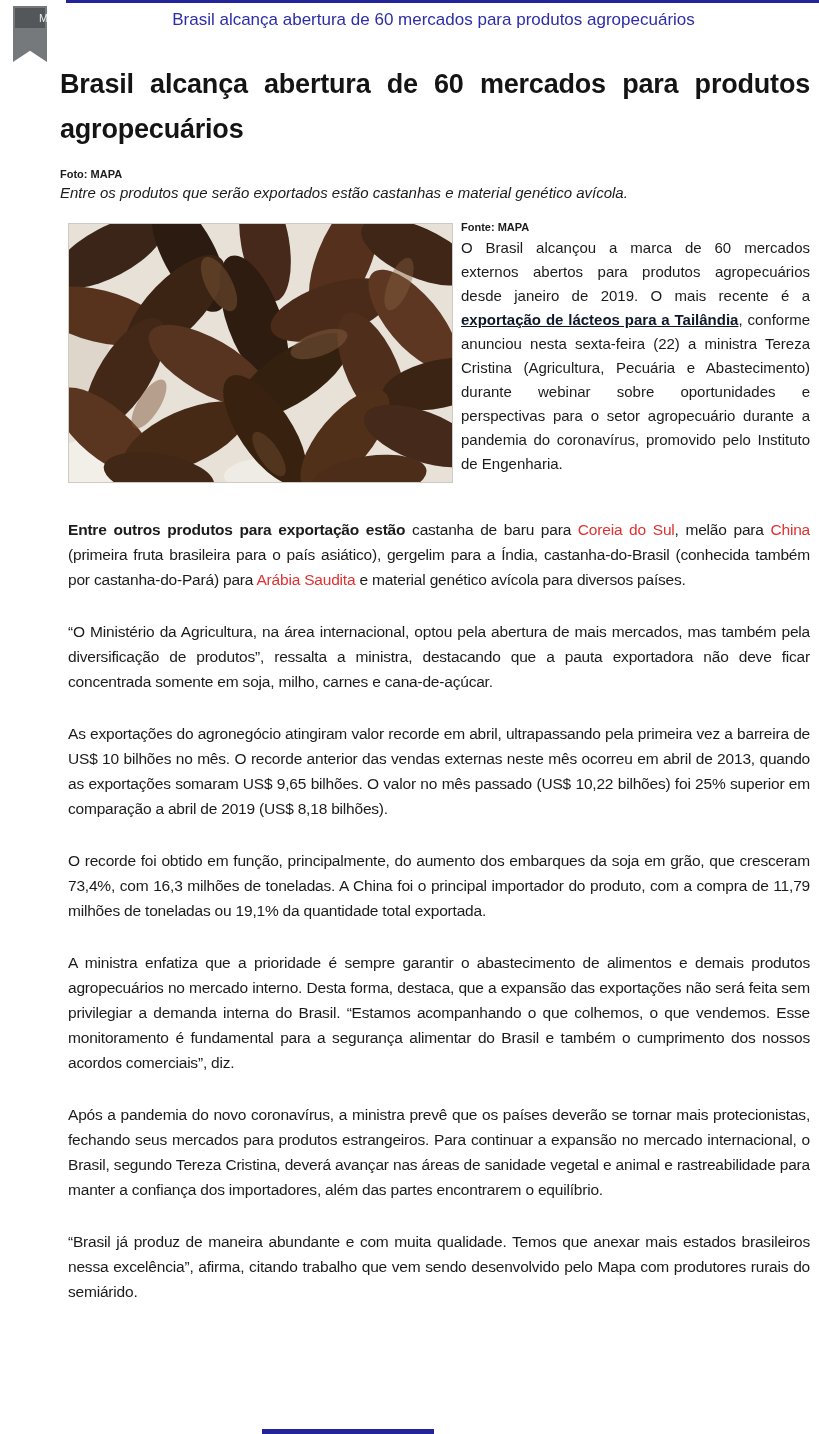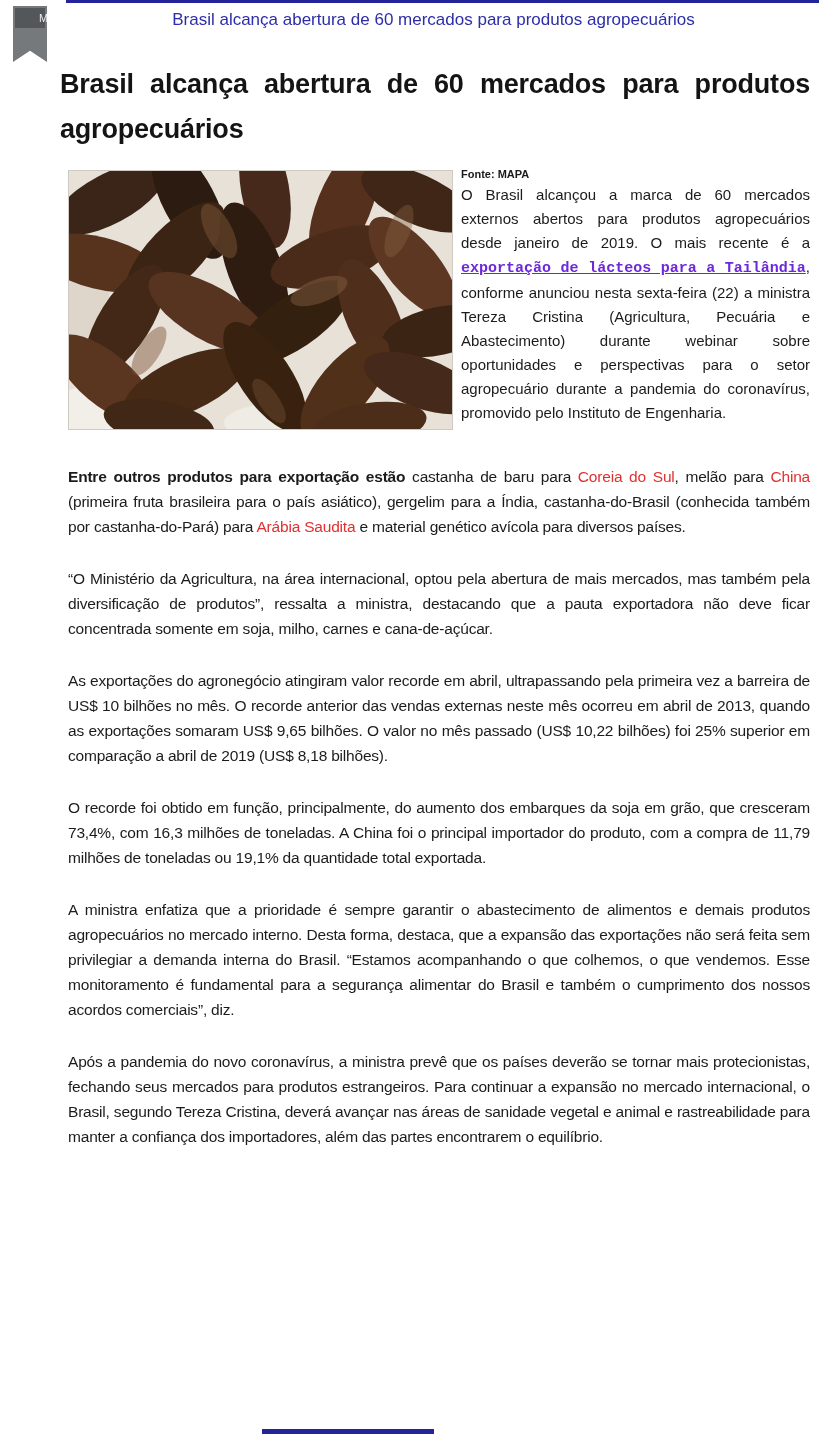--- a/index.html
+++ b/index.html
@@ -43,21 +43,21 @@
   .lead-wrap::after{content:"";display:block;clear:both;}
   .article-figure{
     float:left;width:383px;height:258px;margin:2px 8px 6px 8px;
     border:1px solid #cfcac4;background:#e9e4dd;cursor:pointer;
   }
   .article-figure svg{display:block;}
   .fonte-mapa{font-size:11px;font-weight:bold;margin:0 0 3px 0;}
   .lead-text{
     font-size:15px;line-height:24px;text-align:justify;margin:0;
   }
-  .lead-link{font-weight:bold;text-decoration:underline;color:#6d28d9;cursor:pointer;font-family:Liberation Mono, monospace;}
+  .lead-link{font-weight:bold;text-decoration:underline;color:#0f172a;cursor:pointer;}
 
   .article-body{margin-top:28px;}
   .article-body p{
     font-size:15.5px;line-height:25px;text-align:justify;
     letter-spacing:-0.2px;margin:0 0 27px 8px;
   }
   .red-link{color:#e03030;cursor:pointer;}
   .bold{font-weight:bold;}
 </style>
 </head>
@@ -69,20 +69,22 @@
   <div class="badge-month">MAY</div>
   <div class="badge-day">24</div>
 </div>
 
 <div class="top-title">Brasil alcança abertura de 60 mercados para produtos agropecuários</div>
 
 <div class="content">
 
   <h1 class="headline">Brasil alcança abertura de 60 mercados para produtos agropecuários</h1>
 
+  <div class="photo-credit">Foto: MAPA</div>
+  <div class="caption">Entre os produtos que serão exportados estão castanhas e material genético avícola.</div>
 
   <div class="lead-wrap">
     <div class="article-figure">
       <svg width="383" height="258" viewBox="0 0 383 258" xmlns="http://www.w3.org/2000/svg">
         <rect width="383" height="258" fill="#e7e1d8"></rect>
         <ellipse cx="45" cy="242" rx="70" ry="30" fill="#f2efe9"></ellipse>
         <ellipse cx="215" cy="252" rx="60" ry="20" fill="#efece5"></ellipse>
         <ellipse cx="10" cy="120" rx="30" ry="60" fill="#ded6ca"></ellipse>
         <g>
           <ellipse cx="40" cy="28" rx="62" ry="25" fill="#3a2518" transform="rotate(-28 40 28)"></ellipse>
@@ -121,18 +123,19 @@
 
   <div class="article-body">
 
     <p><span class="bold">Entre outros produtos para exportação estão</span><span> castanha de baru para </span><span class="red-link">Coreia do Sul</span><span>, melão para </span><span class="red-link">China</span><span> (primeira fruta brasileira para o país asiático), gergelim para a Índia, castanha-do-Brasil (conhecida também por castanha-do-Pará) para </span><span class="red-link">Arábia Saudita</span><span> e material genético avícola para diversos países.</span></p>
 
     <p>“O Ministério da Agricultura, na área internacional, optou pela abertura de mais mercados, mas também pela diversificação de produtos”, ressalta a ministra, destacando que a pauta exportadora não deve ficar concentrada somente em soja, milho, carnes e cana-de-açúcar.</p>
     <p>As exportações do agronegócio atingiram valor recorde em abril, ultrapassando pela primeira vez a barreira de US$ 10 bilhões no mês. O recorde anterior das vendas externas neste mês ocorreu em abril de 2013, quando as exportações somaram US$ 9,65 bilhões. O valor no mês passado (US$ 10,22 bilhões) foi 25% superior em comparação a abril de 2019 (US$ 8,18 bilhões).</p>
     <p>O recorde foi obtido em função, principalmente, do aumento dos embarques da soja em grão, que cresceram 73,4%, com 16,3 milhões de toneladas. A China foi o principal importador do produto, com a compra de 11,79 milhões de toneladas ou 19,1% da quantidade total exportada.</p>
     <p>A ministra enfatiza que a prioridade é sempre garantir o abastecimento de alimentos e demais produtos agropecuários no mercado interno. Desta forma, destaca, que a expansão das exportações não será feita sem privilegiar a demanda interna do Brasil. “Estamos acompanhando o que colhemos, o que vendemos. Esse monitoramento é fundamental para a segurança alimentar do Brasil e também o cumprimento dos nossos acordos comerciais”, diz.</p>
     <p>Após a pandemia do novo coronavírus, a ministra prevê que os países deverão se tornar mais protecionistas, fechando seus mercados para produtos estrangeiros. Para continuar a expansão no mercado internacional, o Brasil, segundo Tereza Cristina, deverá avançar nas áreas de sanidade vegetal e animal e rastreabilidade para manter a confiança dos importadores, além das partes encontrarem o equilíbrio.</p>
+    <p>“Brasil já produz de maneira abundante e com muita qualidade. Temos que anexar mais estados brasileiros nessa excelência”, afirma, citando trabalho que vem sendo desenvolvido pelo Mapa com produtores rurais do semiárido.</p>
 
   </div>
 
 </div>
 
 <div class="bottom-strip"></div>
 
 </body></html>

